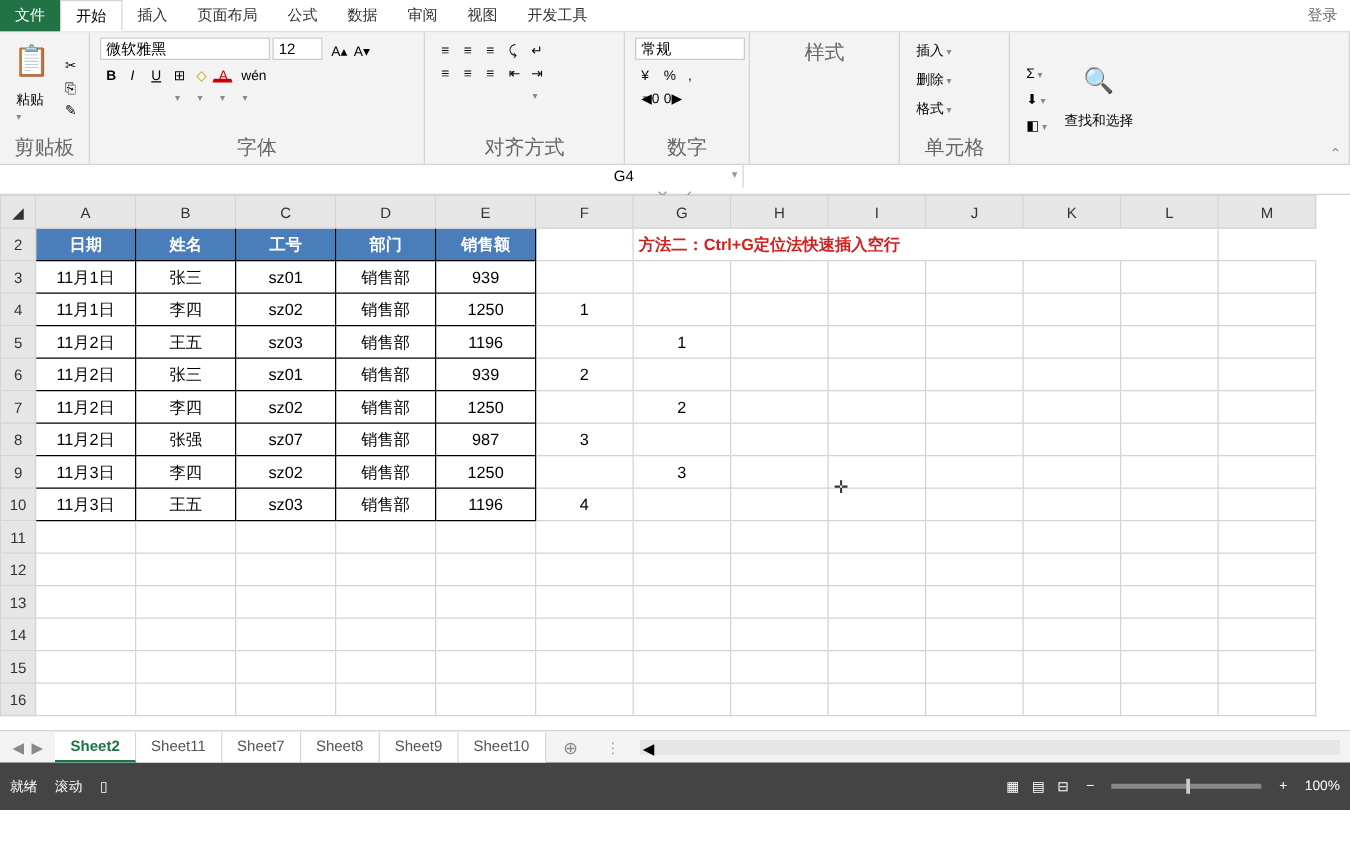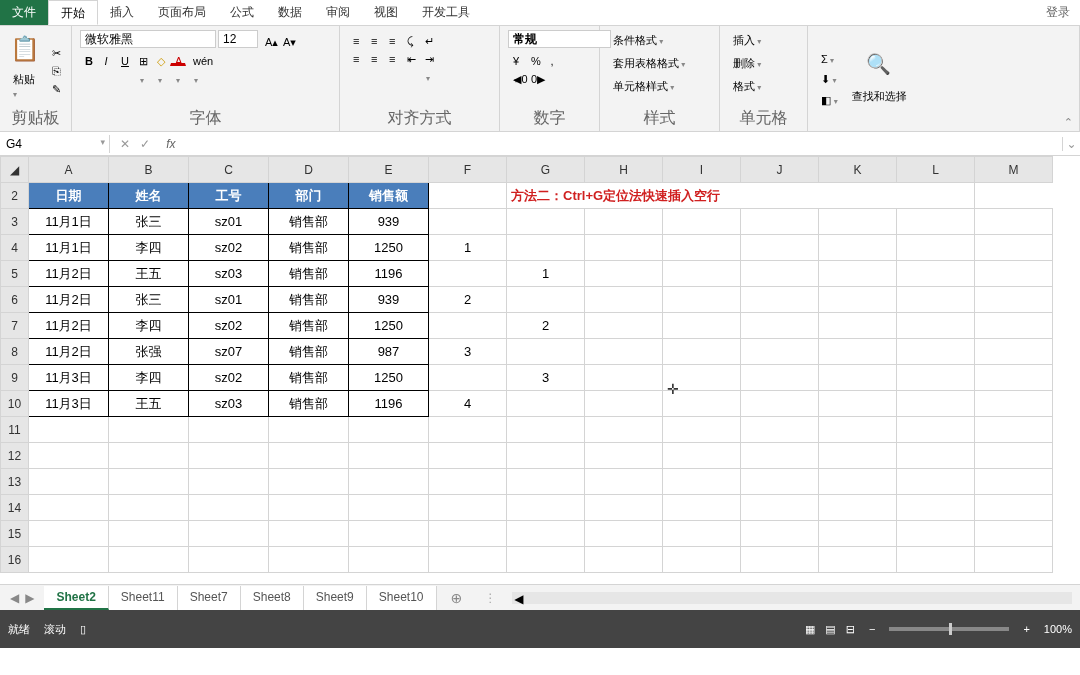--- a/index.html
+++ b/index.html
@@ -12,21 +12,21 @@
 .ribbon { display: flex; background: #f3f3f3; border-bottom: 1px solid #d4d4d4; height: 106px; }
 .group { border-right: 1px solid #d4d4d4; padding: 4px 8px 2px 8px; display: flex; flex-direction: column; justify-content: space-between; font-size: 11px; }
 .glabel { text-align: center; color: #666; font-size: 16px; padding-top: 2px; }
 .gbody { flex: 1; display: flex; align-items: center; gap: 4px; }
 .vstack { display: flex; flex-direction: column; gap: 2px; align-items: center; }
 .hstack { display: flex; gap: 2px; align-items: center; }
 .btn { padding: 2px 4px; cursor: pointer; border: 1px solid transparent; font-size: 11px; }
 .combo { border: 1px solid #ccc; background: #fff; font-size: 12px; padding: 1px 4px; }
 .ico { display: inline-block; width: 16px; height: 16px; text-align: center; line-height: 16px; }
 .big-ico { width: 32px; height: 32px; font-size: 24px; text-align: center; }
-.namebox-row { display: flex; align-items: center; border-bottom: 1px solid #d4d4d4; height: 24px; background: #fff; font-size: 12px; }
+.namebox-row { display: flex; align-items: center; border-bottom: 1px solid #d4d4d4; height: 24px; background: #fff; font-size: 12px; flex-direction: column; }
 .namebox { width: 110px; border-right: 1px solid #d4d4d4; padding: 2px 6px; position: relative; }
 .namebox::after { content: "▾"; position: absolute; right: 4px; color: #999; font-size: 9px; }
 .fx-btns { display: flex; gap: 10px; padding: 0 10px; color: #999; }
 .fx-label { font-style: italic; color: #666; padding: 0 6px; }
 .formula-input { flex: 1; padding: 2px 6px; border: none; outline: none; }
 .fbar-end { width: 18px; text-align: center; color: #999; border-left: 1px solid #d4d4d4; }
 .grid-wrap { position: relative; height: 428px; overflow: hidden; background: #fff; }
 table.sheet { border-collapse: collapse; table-layout: fixed; font-size: 13px; }
 table.sheet th, table.sheet td { border: 1px solid #d4d4d4; height: 26px; text-align: center; background: #fff; }
 table.sheet th { background: #e6e6e6; font-weight: normal; color: #333; font-size: 12px; }
@@ -116,39 +116,34 @@
         <span class="btn ico">≡</span>
         <span class="btn ico">≡</span>
         <span class="btn ico">⇤</span>
         <span class="btn ico dd">⇥</span>
       </div>
     </div>
     <div class="glabel">对齐方式</div>
   </div>
   <div class="group" style="width:100px">
     <div class="gbody vstack" style="align-items:stretch">
-      <input class="combo" style="width: 103px; font-weight: bold;" value="常规">
+      <input class="combo" style="width: 88px;" value="常规">
       <div class="hstack">
         <span class="btn ico dd">¥</span>
         <span class="btn ico">%</span>
         <span class="btn ico">,</span>
       </div>
       <div class="hstack">
         <span class="btn ico">◀0</span>
         <span class="btn ico">0▶</span>
       </div>
     </div>
     <div class="glabel">数字</div>
   </div>
   <div class="group" style="width:120px">
-    <div class="gbody vstack" style="align-items:flex-start">
-      <span class="btn dd"><span>条件格式</span></span>
-      <span class="btn dd"><span>套用表格格式</span></span>
-      <span class="btn dd"><span>单元格样式</span></span>
-    </div>
     <div class="glabel">样式</div>
   </div>
   <div class="group" style="width:88px">
     <div class="gbody vstack" style="align-items:flex-start">
       <span class="btn dd"><span>插入</span></span>
       <span class="btn dd"><span>删除</span></span>
       <span class="btn dd"><span>格式</span></span>
     </div>
     <div class="glabel">单元格</div>
   </div>

